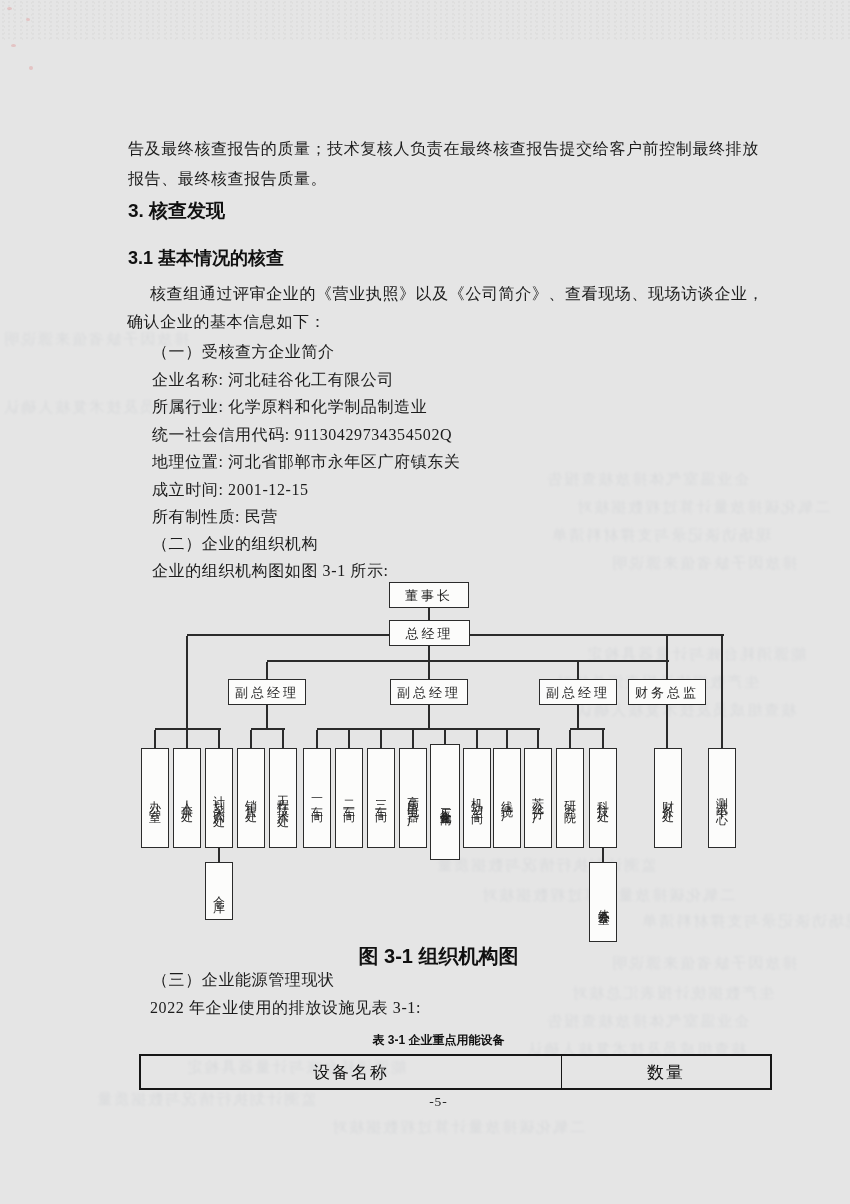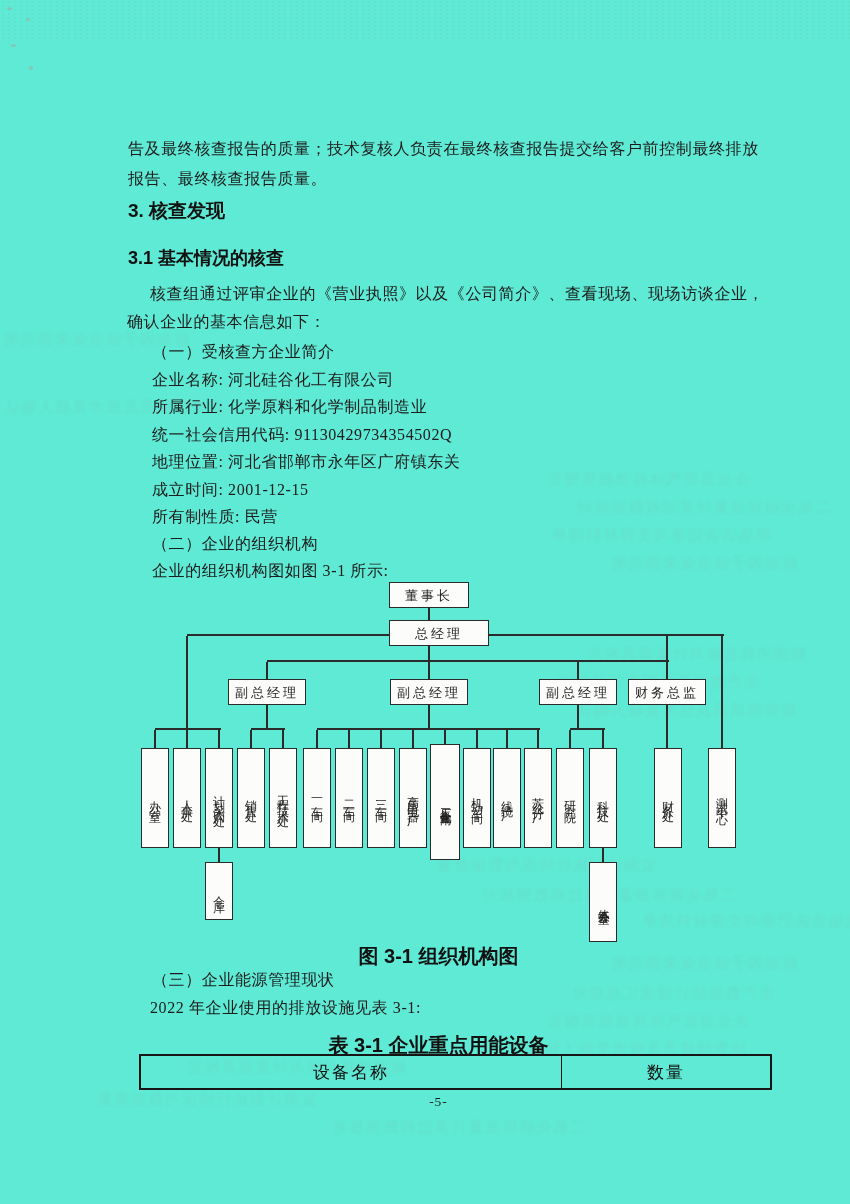--- a/index.html
+++ b/index.html
@@ -1,16 +1,16 @@
 <!DOCTYPE html>
 <html><head>
 <meta charset="utf-8">
 <style>
   html,body{margin:0;padding:0;background:#ffffff;}
-  .page{position:relative;width:850px;height:1204px;background:#5eead4;overflow:hidden;
+  .page{position:relative;width:850px;height:1204px;background:#e5e5e5;overflow:hidden;
         font-family:"Liberation Serif",serif;}
   .noise{position:absolute;left:0;top:0;width:850px;height:40px;
     background-image:radial-gradient(circle, rgba(140,140,132,.22) .6px, transparent .8px),
                      radial-gradient(circle, rgba(160,160,150,.15) .5px, transparent .7px);
     background-size:6px 4px,9px 6px;opacity:.65;pointer-events:none;}
   .speck{position:absolute;border-radius:50%;background:rgba(225,120,120,.30);}
   .t{position:absolute;font-family:"Liberation Serif",serif;font-size:16px;color:#1c1c1c;
      letter-spacing:.6px;white-space:nowrap;z-index:3;}
   .h{position:absolute;font-family:"Liberation Sans",sans-serif;font-weight:bold;color:#111;
      white-space:nowrap;z-index:3;}
@@ -116,21 +116,21 @@
       <div class="ol" style="left: 292px; top: 154px; width: 2px; height: 18px;"></div>
       <div class="ol" style="left: 356px; top: 154px; width: 2px; height: 18px;"></div>
       <div class="ol" style="left: 386px; top: 154px; width: 2px; height: 18px;"></div>
       <div class="ol" style="left: 417px; top: 154px; width: 2px; height: 18px;"></div>
       <div class="ol" style="left: 449px; top: 154px; width: 2px; height: 18px;"></div>
       <div class="ol" style="left: 482px; top: 154px; width: 2px; height: 18px;"></div>
       <div class="ol" style="left: 324px; top: 154px; width: 2px; height: 14px;"></div>
       <div class="ol" style="left: 98px; top: 272px; width: 2px; height: 14px;"></div>
       <div class="ol" style="left: 482px; top: 272px; width: 2px; height: 14px;"></div>
       <div class="ob hb" style="left: 269px; top: 6px; width: 80px; height: 26px;">董事长</div>
-      <div class="ob hb" style="left: 269px; top: 44px; width: 100px; height: 26px;">总经理</div>
+      <div class="ob hb" style="left: 269px; top: 44px; width: 81px; height: 26px;">总经理</div>
       <div class="ob hb" style="left: 108px; top: 103px; width: 78px; height: 26px;">副总经理</div>
       <div class="ob hb" style="left: 270px; top: 103px; width: 78px; height: 26px;">副总经理</div>
       <div class="ob hb" style="left: 419px; top: 103px; width: 78px; height: 26px;">副总经理</div>
       <div class="ob hb" style="left: 508px; top: 103px; width: 78px; height: 26px;">财务总监</div>
       <div class="ob vb" style="left: 21px; top: 172px; width: 28px; height: 100px;">办公室</div>
       <div class="ob vb" style="left: 53px; top: 172px; width: 28px; height: 100px;">人事处</div>
       <div class="ob vb" style="left: 85px; top: 172px; width: 28px; height: 100px;">计划采购处</div>
       <div class="ob vb" style="left: 117px; top: 172px; width: 28px; height: 100px;">销售处</div>
       <div class="ob vb" style="left: 149px; top: 172px; width: 28px; height: 100px;">工程技术处</div>
       <div class="ob vb" style="left: 183px; top: 172px; width: 28px; height: 100px;">一车间</div>
@@ -147,21 +147,21 @@
       <div class="ob vb" style="left: 588px; top: 172px; width: 28px; height: 100px;">测试中心</div>
       <div class="ob vb" style="left: 85px; top: 286px; width: 28px; height: 58px;">仓库</div>
       <div class="ob vb seven" style="left: 469px; top: 286px; width: 28px; height: 80px;">体系办公室</div>
     </div>
 
   <div class="h center" style="top:943px;font-size:20px;">图 3-1 组织机构图</div>
 
   <div class="t" style="left:152px;top:970px;">（三）企业能源管理现状</div>
   <div class="t" style="left:150px;top:998px;">2022 年企业使用的排放设施见表 3-1:</div>
 
-  <div class="h center" style="top:1032px;font-size:20px;">表 3-1 企业重点用能设备</div>
+  <div class="h center" style="top:1032px;font-size:12px;">表 3-1 企业重点用能设备</div>
 
   <div class="eq-table">
     <div class="eq-c1">
       <span class="eq-h">设备名称</span>
     </div>
     <div class="eq-c2">
       <span class="eq-h">数量</span>
     </div>
   </div>
 

